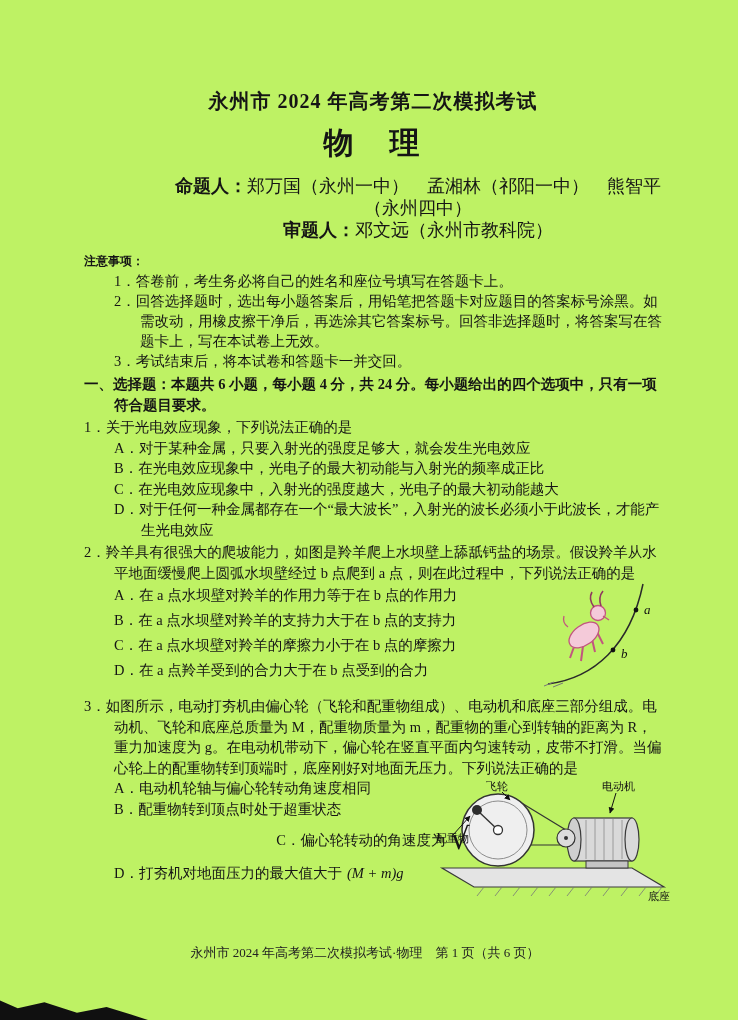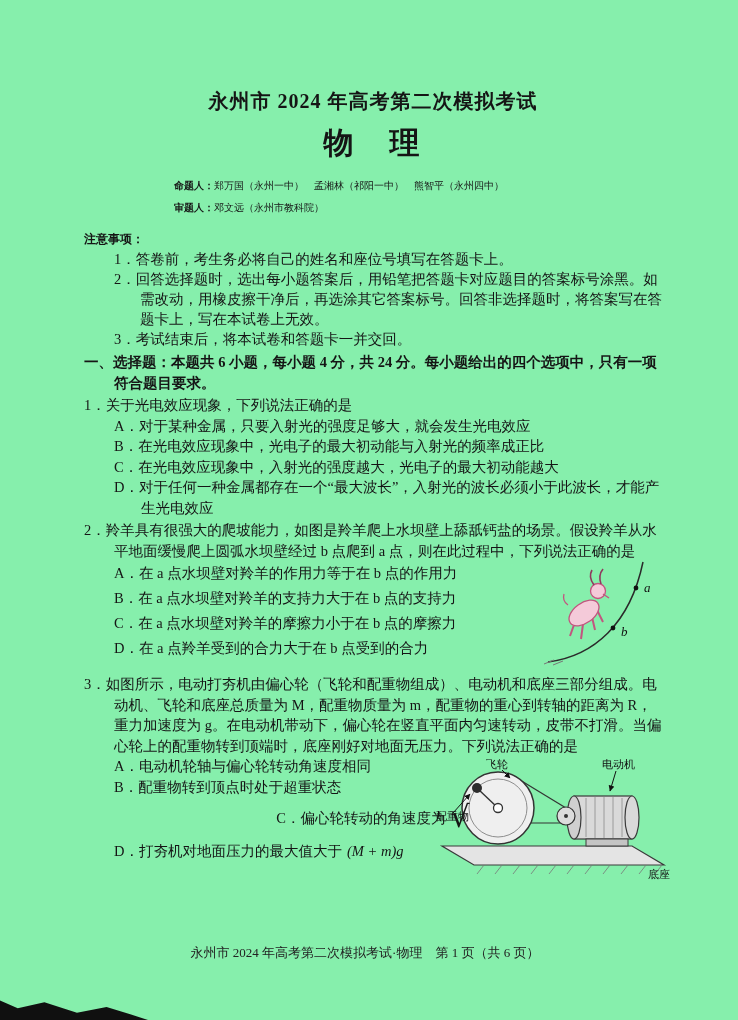--- a/index.html
+++ b/index.html
@@ -4,32 +4,32 @@
 <style>
   * { margin:0; padding:0; box-sizing:border-box; }
   html,body { background:#ffffff; }
   body {
     width:738px; height:1020px;
     font-family:"Liberation Serif","DejaVu Serif",serif;
     color:#151515;
   }
   .page {
     position:relative; width:738px; height:1020px;
-    background:#86efac; overflow:hidden;
+    background:#bef264; overflow:hidden;
     padding:88px 76px 0 84px;
   }
   .title {
     text-align:center; font-size:20px; font-weight:bold; letter-spacing:1px;
     line-height:26px;
   }
   .subject {
     text-align:center; font-size:30px; font-weight:bold; letter-spacing:3px;
     margin-top:9px; line-height:40px;
   }
-  .authors { margin:12px 0 0 90px; font-size:10px; line-height:22px; }
+  .authors { margin:12px 0 0 90px; font-size:18px; line-height:22px;text-align:center; }
   .authors .lbl { font-weight:bold; }
   .notice-title { margin-top:10px; font-size:12px; font-weight:bold; line-height:20px; }
   .notices { margin-left:30px; font-size:14.5px; line-height:20px; }
   .notice-item { padding-left:26px; text-indent:-26px; }
   .section-title {
     margin-top:3px; font-size:14.5px; font-weight:bold; line-height:20.5px;
     padding-left:30px; text-indent:-30px;
   }
   .question { position:relative; font-size:14.5px; line-height:20.5px; margin-top:2px; }
   .q-stem { padding-left:30px; text-indent:-30px; }

